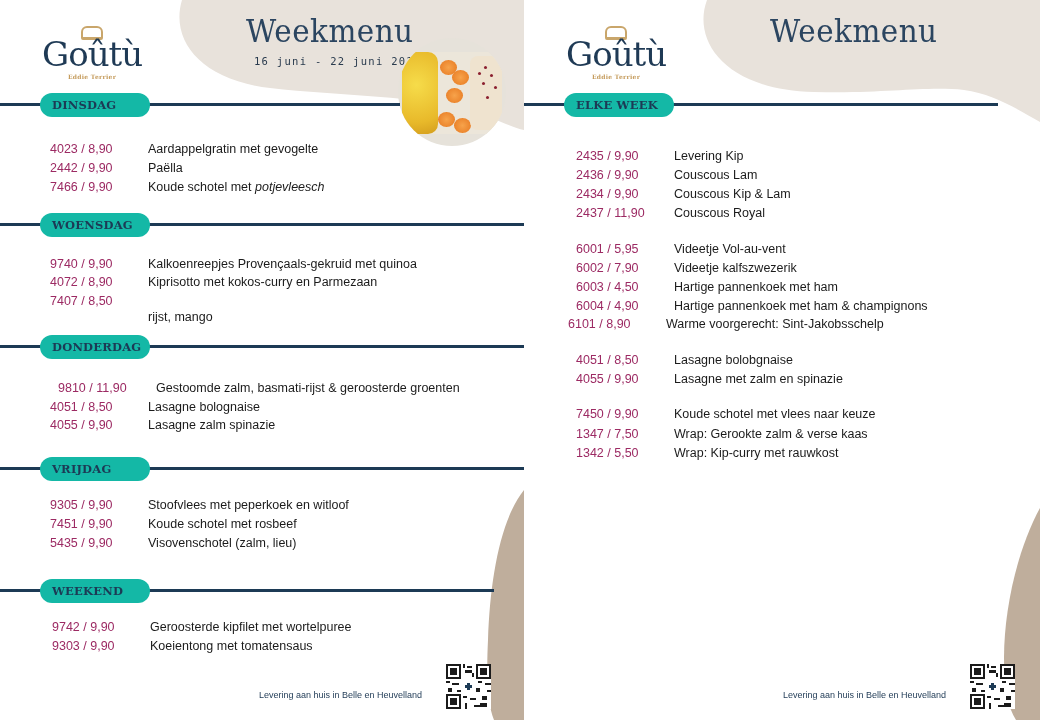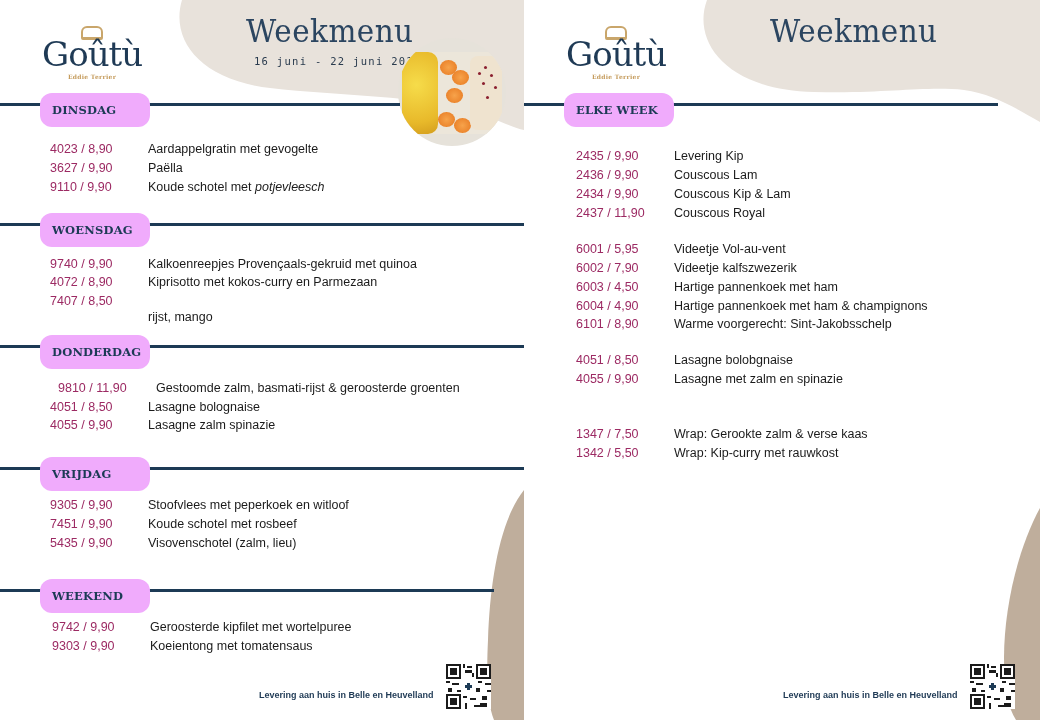--- a/index.html
+++ b/index.html
@@ -22,28 +22,28 @@
 
   .photo { position: absolute; left: 398px; top: 38px; width: 108px; height: 108px; border-radius: 50%; overflow: hidden; background: #e6e2da; }
   .photo .tray { position: absolute; left: 6px; top: 14px; width: 98px; height: 82px; background: #ece6da; border-radius: 4px; }
   .photo .potato { position: absolute; left: 4px; top: 14px; width: 36px; height: 82px; background: radial-gradient(circle at 40% 40%, #f6dc4a, #e8b92a 70%, #d39d1d); border-radius: 10px; }
   .photo .carrot { position: absolute; width: 17px; height: 15px; border-radius: 50%; background: radial-gradient(circle, #f7a34b, #e67820); }
   .photo .fish { position: absolute; left: 72px; top: 18px; width: 32px; height: 74px; background: #efe3cf; border-radius: 8px; }
   .photo .spice { position: absolute; width: 3px; height: 3px; background: #8b2030; border-radius: 50%; }
 
   .section-head { position: absolute; height: 24px; }
   .section-line { position: absolute; height: 3px; background: #1c3a55; top: 10px; }
-  .pill { position: absolute; top: 0; height: 34px; background: #f0abfc; border-radius: 12px; padding: 0 12px; display: flex; align-items: center; font-family: "DejaVu Serif", serif; font-weight: bold; font-size: 11.5px; color: #1c3a55; letter-spacing: 0.2px; }
+  .pill { position: absolute; top: 0; height: 24px; background: #14b8a6; border-radius: 12px; padding: 0 12px; display: flex; align-items: center; font-family: "DejaVu Serif", serif; font-weight: bold; font-size: 11.5px; color: #1c3a55; letter-spacing: 0.2px; }
 
   .item { position: absolute; display: flex; font-size: 12.5px; line-height: 16px; }
   .item .code { color: #9c2a63; width: 98px; flex-shrink: 0; }
   .item .name { color: #1b1b1b; }
   .item .name i { font-style: italic; }
 
-  .footer-text { position: absolute; font-size: 9px; color: #1f3a55; font-weight: bold; }
+  .footer-text { position: absolute; font-size: 9px; color: #1f3a55; }
   .qr { position: absolute; width: 45px; height: 45px; background: #fff; }
   .qr svg { width: 45px; height: 45px; display: block; }
 </style>
 </head>
 <body>
 
 <div class="page left">
 
   <svg class="blob" style="left:0;top:0" width="524" height="160" viewBox="0 0 524 160">
     <path d="M182,0 C170,40 200,80 270,88 C340,96 420,96 470,110 C495,118 512,128 524,130 L524,0 Z" fill="#e8e2db"></path>
@@ -81,25 +81,25 @@
 
   <div class="section-head" style="left:0;top:93px;width:400px">
     <div class="section-line" style="left:0;width:400px"></div>
     <div class="pill" style="left:40px;width:110px">DINSDAG</div>
   </div>
   <div class="item" style="left:50px;top:141px">
       <span class="code">4023 / 8,90</span>
       <span class="name">Aardappelgratin met gevogelte</span>
     </div>
   <div class="item" style="left:50px;top:160px">
-      <span class="code">3627 / 9,90</span>
+      <span class="code">2442 / 9,90</span>
       <span class="name">Paëlla</span>
     </div>
   <div class="item" style="left:50px;top:179px">
-      <span class="code">9110 / 9,90</span>
+      <span class="code">7466 / 9,90</span>
       <span class="name"><span>Koude schotel met </span><i>potjevleesch</i></span>
     </div>
 
   <div class="section-head" style="left:0;top:213px;width:524px">
     <div class="section-line" style="left:0;width:524px"></div>
     <div class="pill" style="left:40px;width:110px">WOENSDAG</div>
   </div>
   <div class="item" style="left:50px;top:256px">
       <span class="code">9740 / 9,90</span>
       <span class="name">Kalkoenreepjes Provençaals-gekruid met quinoa</span>
@@ -247,34 +247,38 @@
       <span class="name">Videetje kalfszwezerik</span>
     </div>
   <div class="item" style="left:52px;top:279px">
       <span class="code">6003 / 4,50</span>
       <span class="name">Hartige pannenkoek met ham</span>
     </div>
   <div class="item" style="left:52px;top:298px">
       <span class="code">6004 / 4,90</span>
       <span class="name">Hartige pannenkoek met ham &amp; champignons</span>
     </div>
-  <div class="item" style="left:52px;top:316px">
+  <div class="item" style="left:44px;top:316px">
       <span class="code">6101 / 8,90</span>
       <span class="name">Warme voorgerecht: Sint-Jakobsschelp</span>
     </div>
 
   <div class="item" style="left:52px;top:352px">
       <span class="code">4051 / 8,50</span>
       <span class="name">Lasagne bolobgnaise</span>
     </div>
   <div class="item" style="left:52px;top:371px">
       <span class="code">4055 / 9,90</span>
       <span class="name">Lasagne met zalm en spinazie</span>
     </div>
 
+  <div class="item" style="left:52px;top:406px">
+      <span class="code">7450 / 9,90</span>
+      <span class="name">Koude schotel met vlees naar keuze</span>
+    </div>
   <div class="item" style="left:52px;top:426px">
       <span class="code">1347 / 7,50</span>
       <span class="name">Wrap: Gerookte zalm &amp; verse kaas</span>
     </div>
   <div class="item" style="left:52px;top:445px">
       <span class="code">1342 / 5,50</span>
       <span class="name">Wrap: Kip-curry met rauwkost</span>
     </div>
 
   <div class="footer-text" style="left:259px;top:690px">Levering aan huis in Belle en Heuvelland</div>

